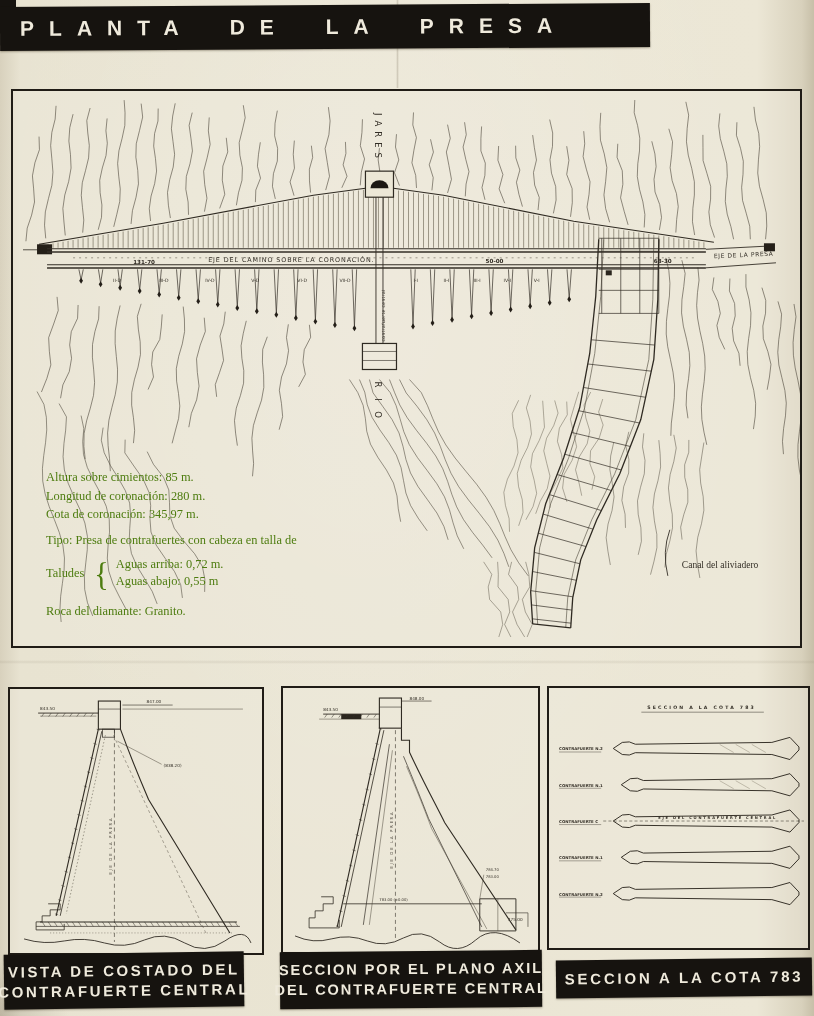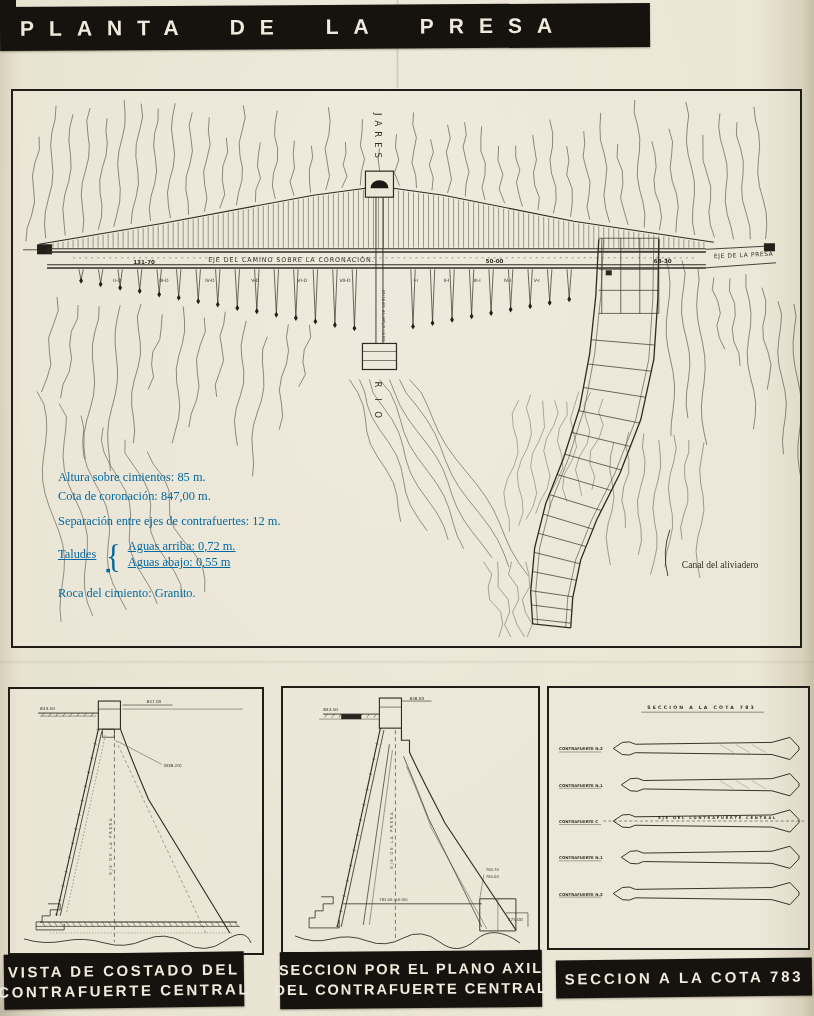--- a/index.html
+++ b/index.html
@@ -36,26 +36,25 @@
     background:rgba(238,233,220,.45);}
   #plan-panel{left:11px;top:89px;width:791px;height:559px;}
   #panel-side{left:8px;top:687px;width:256px;height:268px;}
   #panel-axial{left:281px;top:686px;width:259px;height:268px;}
   #panel-cota{left:547px;top:686px;width:263px;height:264px;}
   .panel svg{display:block;width:100%;height:100%;}
 
   .specs{
     position:absolute;left:46px;top:468px;width:330px;
     font-family:"Liberation Serif",serif;font-size:12.4px;line-height:1.5;
-    color:#0369a1;
-    margin-left:12px;
+    color:#4d7c0f;
   }
   .specs .gap{height:7px;}
   .specs .indent{padding-left:16px;}
-  .taludes{display:flex;align-items:center;margin-top:1px;text-decoration:underline;}
+  .taludes{display:flex;align-items:center;margin-top:1px;}
   .taludes .brace{font-size:30px;font-weight:100;margin:0 7px 0 10px;
     font-family:"Liberation Serif",serif;transform:scaleY(1.15);}
   .taludes .tl{line-height:1.35;}
 
   .cap{line-height:1.32;flex-direction:column;}
   #cap-side{left:4px;top:953px;width:240px;height:55px;font-size:15px;letter-spacing:2.6px;transform:rotate(-.8deg);}
   #cap-axial{left:280px;top:951px;width:262px;height:57px;font-size:14.6px;letter-spacing:1.9px;transform:rotate(-.5deg);}
   #cap-cota{left:556px;top:959px;width:256px;height:38px;font-size:15px;letter-spacing:2.8px;transform:rotate(-.7deg);}
 
   text{fill:#332e26;}
@@ -465,33 +464,34 @@
     <text x="490" y="191" font-size="4.6">IV-I</text>
     <text x="520" y="191" font-size="4.6">V-I</text>
     <text x="668" y="476" font-size="9.5" font-family="Liberation Serif, serif" fill="#2b2620">Canal del aliviadero</text>
   </g>
   <path d="M656,438 q-8,22 -2,46" fill="none" stroke="#332e26" stroke-width="0.9"></path>
 </svg>
 </div>
 
 <div class="specs">
   <div>Altura sobre cimientos: 85 m.</div>
-  <div>Cota de coronación: 847,00 m.</div>
+  <div>Longitud de coronación: 280 m.</div>
+  <div>Cota de coronación: 345,97 m.</div>
   <div class="gap"></div>
-  <div>Separación entre ejes de contrafuertes: 12 m.</div>
+  <div>Tipo: Presa de contrafuertes con cabeza en talla de</div>
   <div class="taludes">
     <span>Taludes</span>
     <span class="brace">{</span>
     <span class="tl">
       <div>Aguas arriba: 0,72 m.</div>
       <div>Aguas abajo: 0,55 m</div>
     </span>
   </div>
   <div class="gap"></div>
-  <div>Roca del cimiento: Granito.</div>
+  <div>Roca del diamante: Granito.</div>
 </div>
 
 <div id="panel-side" class="panel">
 <svg viewBox="0 0 251 263" preserveAspectRatio="none">
   <g>
     <rect x="88" y="12" width="22" height="28" fill="none" stroke="#2f2a22" stroke-width="1.1"></rect>
     <line x1="88" y1="20" x2="110" y2="20" stroke="#332e26" stroke-width="0.6"></line>
     <rect x="92" y="40" width="12" height="8" fill="none" stroke="#332e26" stroke-width="0.7"></rect>
     <line x1="28" y1="24" x2="88" y2="24" stroke="#332e26" stroke-width="0.9"></line>
     <line x1="30" y1="27" x2="86" y2="27" stroke="#4c463a" stroke-width="0.5"></line>

